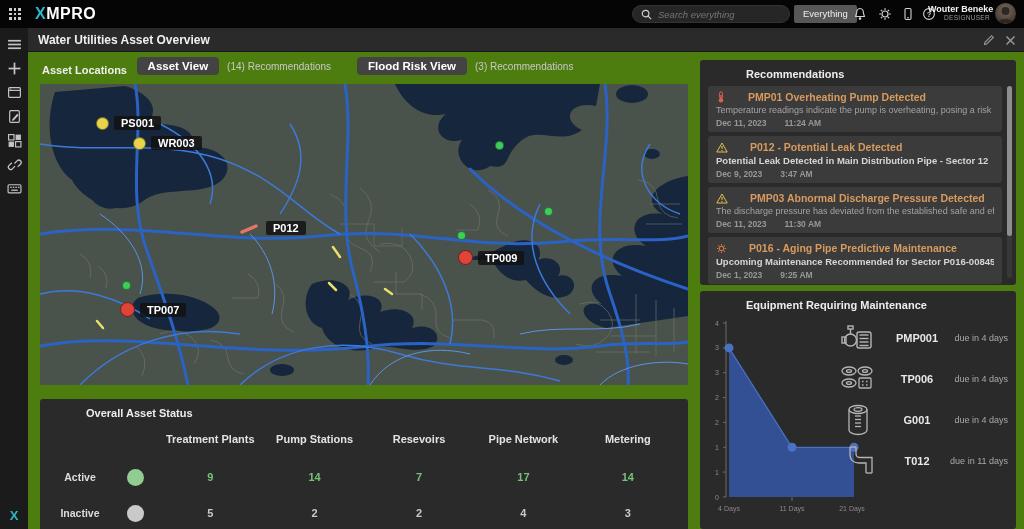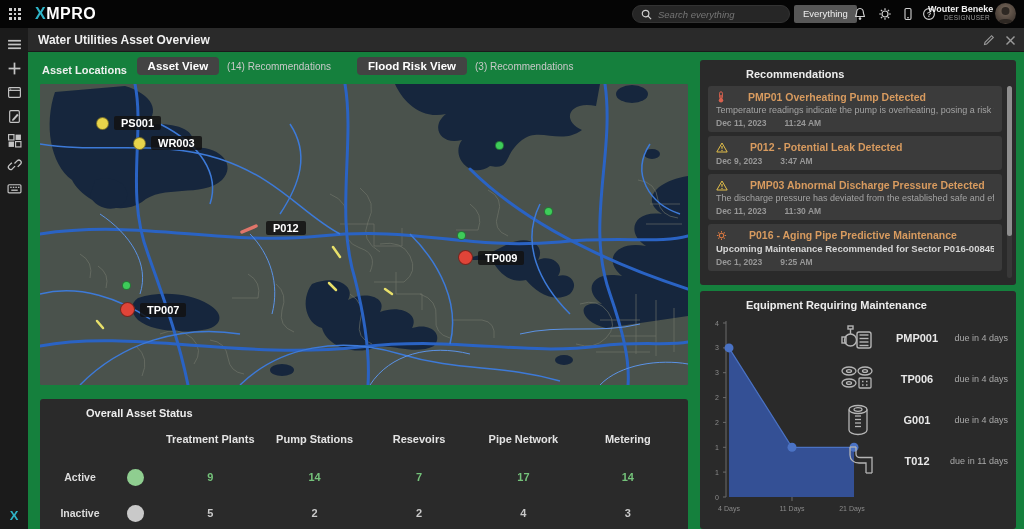--- a/index.html
+++ b/index.html
@@ -1,18 +1,18 @@
 <!DOCTYPE html>
 <html><head>
 <meta charset="utf-8">
 <style>
   * { margin:0; padding:0; box-sizing:border-box; }
   html,body { width:1024px; height:529px; overflow:hidden; background:#141414;
     font-family:"Liberation Sans", sans-serif; }
-  #app { position:relative; width:1024px; height:529px; background:#15803d; overflow:hidden; }
+  #app { position:relative; width:1024px; height:529px; background:#4d7c0f; overflow:hidden; }
 
   
   .topbar { position:absolute; left:0; top:0; width:1024px; height:28px; background:#050505;
     display:flex; align-items:center; z-index:30; }
   .waffle { margin-left:9px; width:12px; height:12px; display:grid;
     grid-template-columns:repeat(3,3px); grid-template-rows:repeat(3,3px); gap:1.5px; cursor:pointer; }
   .waffle i { background:#cfcfcf; width:2.5px; height:2.5px; }
   .logo { margin-left:14px; font-size:16px; font-weight:bold; letter-spacing:.5px; color:#fff; }
   .logo .x { color:#2fb4c7; }
   .searchbox { position:absolute; left:632px; top:5px; width:158px; height:18px; background:#262626;
@@ -393,20 +393,21 @@
 
       <div class="rec-card">
         <div class="rec-title-row">
           <svg width="12" height="11" viewBox="0 0 12 11">
             <path d="M6 1 L11.2 10 H0.8 Z" fill="none" stroke="#e3bf4a" stroke-width="1"></path>
             <line x1="6" y1="4" x2="6" y2="6.8" stroke="#e3bf4a" stroke-width="1.2"></line>
             <circle cx="6" cy="8.5" r="0.7" fill="#e3bf4a"></circle>
           </svg>
           <span class="rec-title">P012 - Potential Leak Detected</span>
         </div>
+        <div class="rec-desc em">Potential Leak Detected in Main Distribution Pipe - Sector 12</div>
         <div class="rec-dates">
           <span>Dec 9, 2023</span>
           <span>3:47 AM</span>
         </div>
       </div>
 
       <div class="rec-card">
         <div class="rec-title-row">
           <svg width="12" height="11" viewBox="0 0 12 11">
             <path d="M6 1 L11.2 10 H0.8 Z" fill="none" stroke="#e3bf4a" stroke-width="1"></path>

